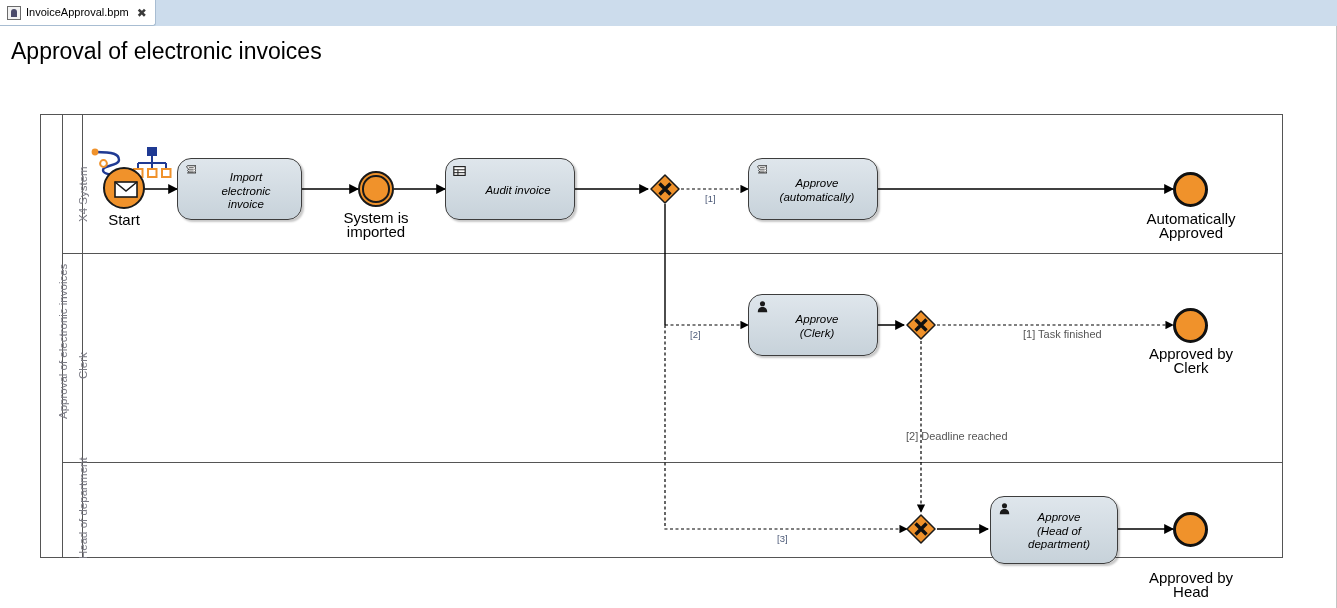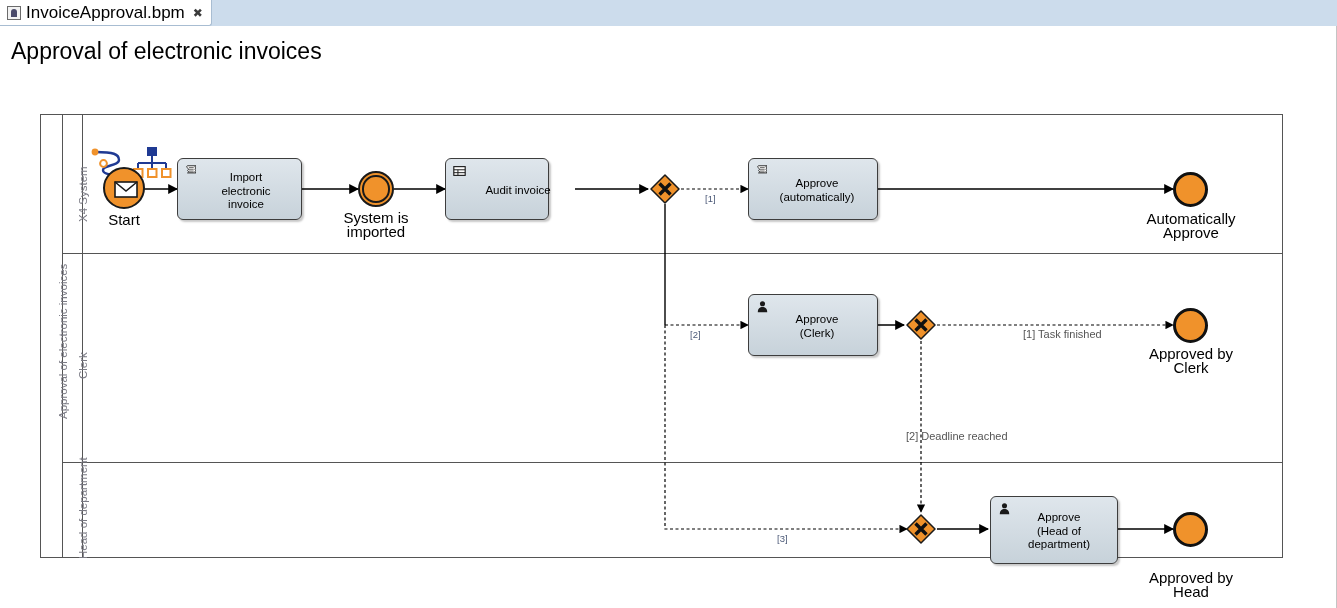--- a/index.html
+++ b/index.html
@@ -43,21 +43,21 @@
     flex: 0 0 auto;
   }
   #tab-icon::after {
     content: "";
     position: absolute; left: 3px; top: 2px;
     width: 6px; height: 8px;
     background: #4a4a6a;
     border-radius: 3px 3px 0 0;
   }
   #tab-title {
-    font-size: 17px;
+    font-size: 11px;
     color: #000000;
     white-space: nowrap;
     line-height: 1;
     text-align: right;
   }
   #tab-close {
     margin-left: 8px;
     font-size: 12px;
     color: #3a3a3a;
     line-height: 1;
@@ -129,22 +129,23 @@
     color: #555555;
     font-size: 11px;
   }
 
   
   .task {
     position: absolute;
     box-sizing: border-box;
     background: linear-gradient(to bottom, #dfe6ec 0%, #c7d2da 100%);
     border: 1.4px solid #3d3d3d;
-    border-radius: 6px;
+    border-radius: 14px;
     box-shadow: 2px 2px 2px rgba(0,0,0,0.22);
+    font-style: italic;
   }
   .task-icon {
     position: absolute; left: 6px; top: 5px;
     width: 15px; height: 14px;
   }
 
   
   .event {
     position: absolute;
     border-radius: 50%;
@@ -279,21 +280,21 @@
         </svg>
         <div class="node-label" style="left:18px; top:12px; width:100px;">Import
 electronic
 invoice</div>
       </div>
 
       <div class="event inter" style="left:318px; top:82px; width:36px; height:36px;"></div>
       <div class="event-label" style="left:296px; top:122px; width:80px;">System is
 imported</div>
 
-      <div class="task" style="left:405px; top:69px; width:104px; height:62px;">
+      <div class="task" style="left:405px; top:69px; width:130px; height:62px;">
         <svg class="task-icon" viewBox="0 0 16 16">
           <rect x="1.5" y="3" width="13" height="10" fill="#ffffff" stroke="#1a1a1a" stroke-width="1.3"></rect>
           <line x1="1.5" y1="6.6" x2="14.5" y2="6.6" stroke="#1a1a1a" stroke-width="1.1"></line>
           <line x1="1.5" y1="9.9" x2="14.5" y2="9.9" stroke="#1a1a1a" stroke-width="1.1"></line>
           <line x1="6.2" y1="6.6" x2="6.2" y2="13" stroke="#1a1a1a" stroke-width="1.1"></line>
         </svg>
         <div class="node-label" style="left:22px; top:25px; width:100px;">Audit invoice</div>
       </div>
 
       <div class="gw" style="left:610px; top:85px;">
@@ -310,21 +311,21 @@
           <line x1="5" y1="4.3" x2="10.5" y2="4.3" stroke="#1a1a1a" stroke-width="0.9"></line>
           <line x1="5" y1="6.7" x2="10.5" y2="6.7" stroke="#1a1a1a" stroke-width="0.9"></line>
           <line x1="5" y1="9.1" x2="10.5" y2="9.1" stroke="#1a1a1a" stroke-width="0.9"></line>
         </svg>
         <div class="node-label" style="left:18px; top:18px; width:100px;">Approve
 (automatically)</div>
       </div>
 
       <div class="event end" style="left:1133px; top:83px; width:35px; height:35px;"></div>
       <div class="event-label" style="left:1100px; top:123px; width:102px;">Automatically
-Approve</div>
+Approved</div>
 
       <div class="task" style="left:708px; top:205px; width:130px; height:62px;">
         <svg class="task-icon" viewBox="0 0 16 16">
           <circle cx="8" cy="4.3" r="2.9" fill="#1a1a1a"></circle>
           <path d="M2.6 14 C2.6 9.6 5 8 8 8 C11 8 13.4 9.6 13.4 14 z" fill="#1a1a1a"></path>
         </svg>
         <div class="node-label" style="left:18px; top:18px; width:100px;">Approve
 (Clerk)</div>
       </div>
       <div class="flow-label" style="left:650px; top:240px;">[2]</div>

